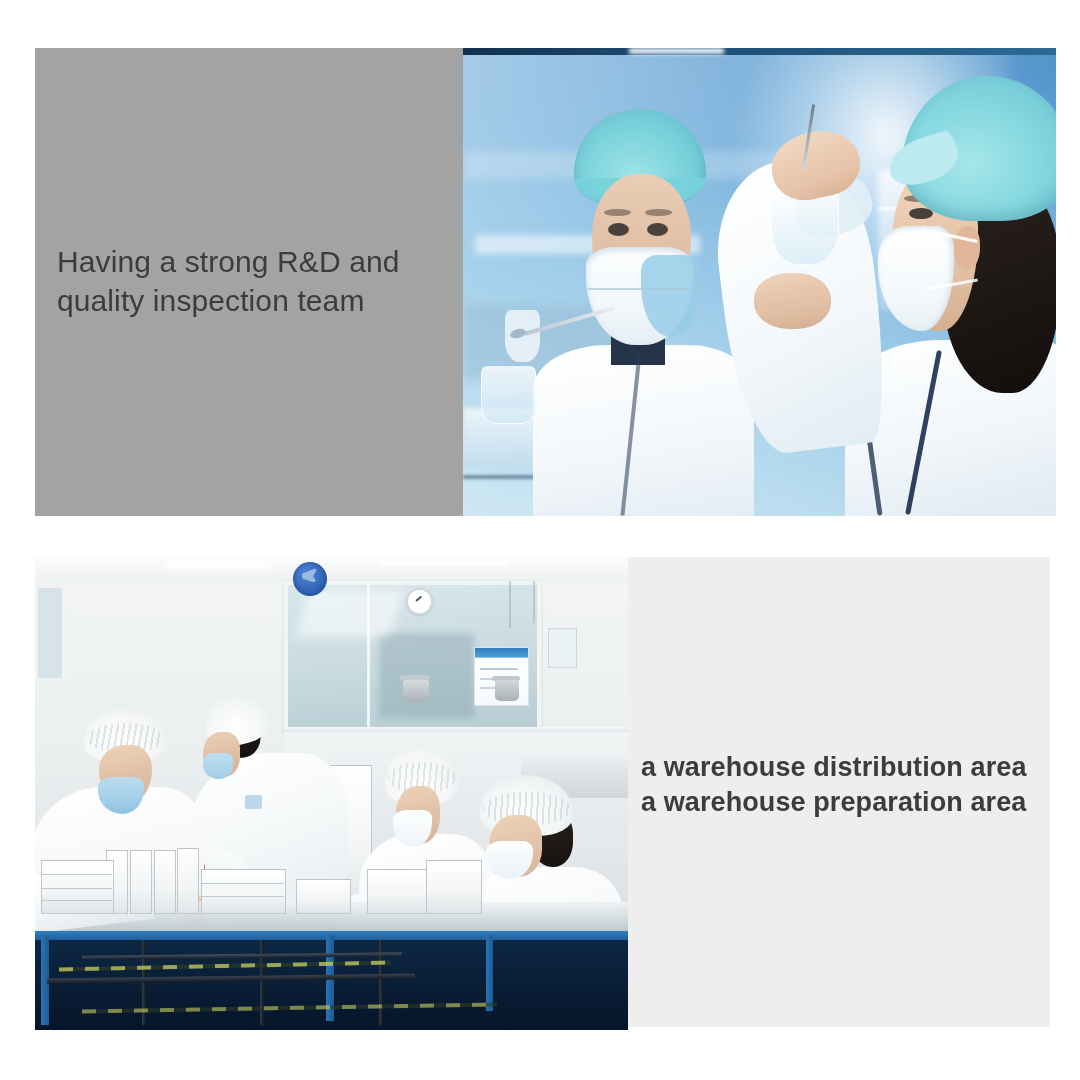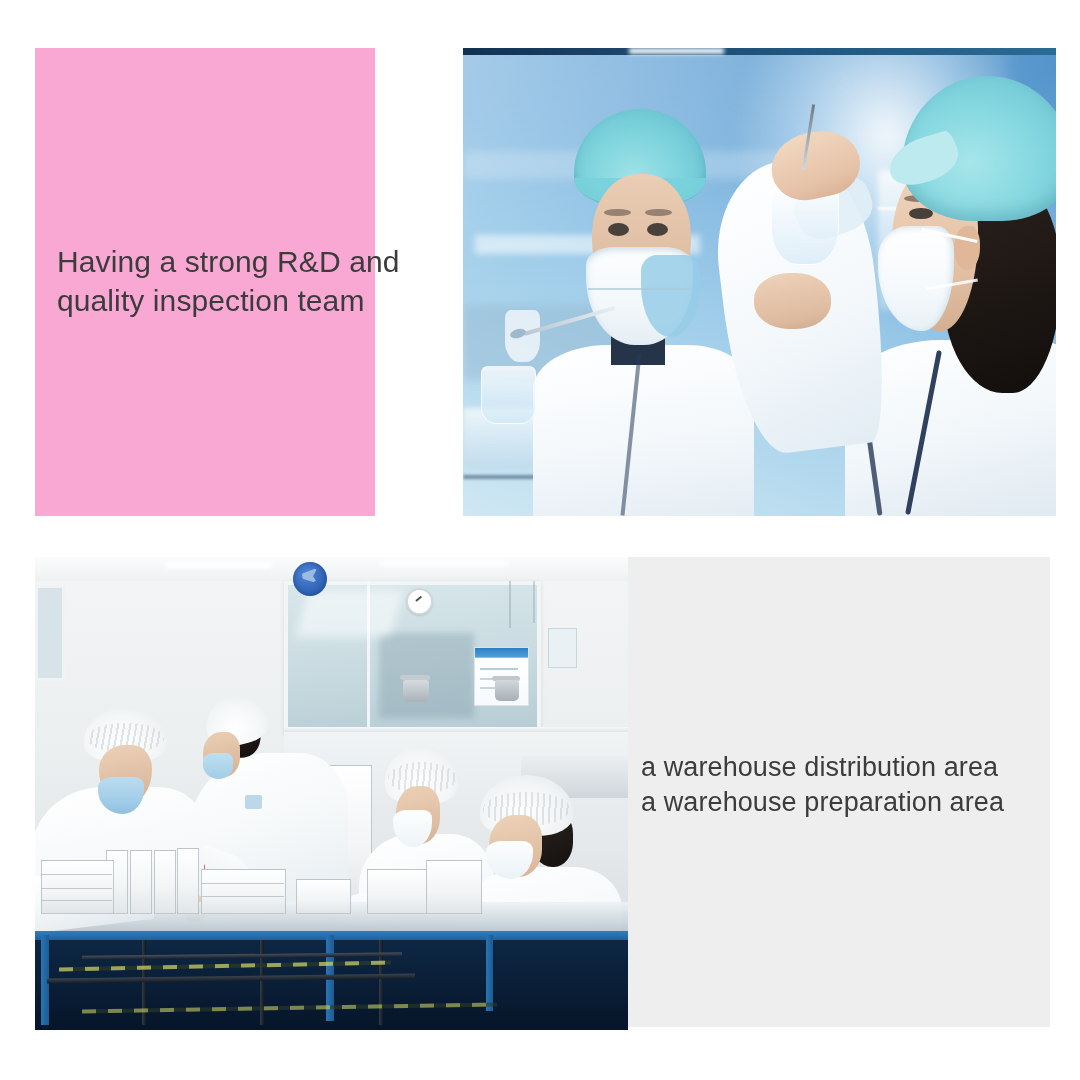--- a/index.html
+++ b/index.html
@@ -27,23 +27,23 @@
     position: absolute;
     left: 35px;
     top: 48px;
     width: 1021px;
     height: 468px;
   }
   .top-caption-panel {
     position: absolute;
     left: 0;
     top: 0;
-    width: 340px;
+    width: 428px;
     height: 468px;
-    background: #f9a8d4;
+    background: #a3a3a3;
   }
   .top-caption-text {
     position: absolute;
     left: 22px;
     top: 194px;
     width: 400px;
     font-size: 30px;
     line-height: 1.30;
     font-weight: 300;
     color: #3c3c3c;
@@ -85,21 +85,21 @@
     height: 470px;
     background: #eeeeee;
   }
   .bottom-caption-text {
     position: absolute;
     left: 13px;
     top: 193px;
     width: 412px;
     font-size: 27px;
     line-height: 1.30;
-    font-weight: 400;
+    font-weight: 700;
     color: #3c3c3c;
     letter-spacing: 0.1px;
     white-space: pre-line;
   }
 
   
   .lab-scene { position:absolute; inset:0;
     background:
       linear-gradient(160deg, rgba(255,255,255,0.30) 0%, rgba(255,255,255,0) 35%),
       linear-gradient(200deg, #4f91c9 0%, #79b0dc 28%, #9ccbe9 55%, #b9dcef 80%, #cfe7f3 100%);

